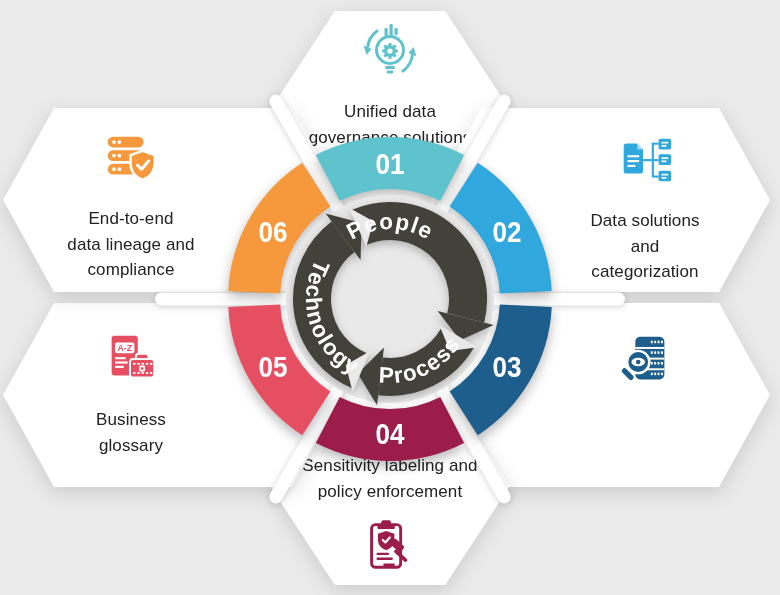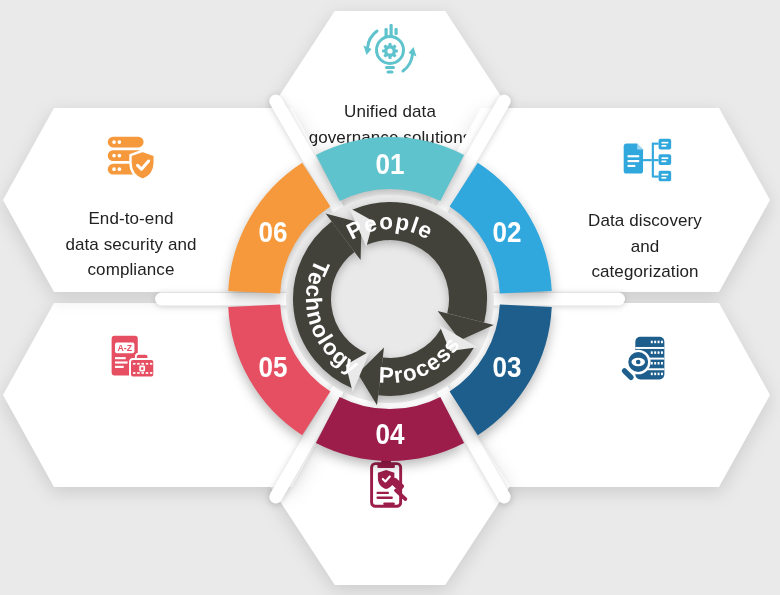--- a/index.html
+++ b/index.html
@@ -72,21 +72,21 @@
           <g fill="#ffffff">
             <rect x="49" y="12.2" width="7" height="1.7"></rect>
               <rect x="49" y="15.5" width="5" height="1.7"></rect>
             <rect x="49" y="28.2" width="7" height="1.7"></rect>
               <rect x="49" y="31.5" width="5" height="1.7"></rect>
             <rect x="49" y="45.2" width="7" height="1.7"></rect>
               <rect x="49" y="48.5" width="5" height="1.7"></rect>
           </g>
         </g>
       </svg>
-      <div class="card-label">Data discovery
+      <div class="card-label">Data solutions
 and
 categorization</div>
     </div>
   </div>
 
   <div class="card" style="left:430px;top:303px;width:340px;height:184px;">
     <div class="hex mid"></div>
     <div class="content" style="left:105px;top:28px;width:220px;">
       <svg class="icon" width="62" height="62" viewBox="0 0 64 64">
         <g fill="#1d5e8c">
@@ -117,20 +117,22 @@
           <ellipse cx="25" cy="32" rx="7" ry="4.3" fill="#ffffff"></ellipse>
           <circle cx="25" cy="32" r="2.4"></circle>
         </g>
       </svg>
     </div>
   </div>
 
   <div class="card" style="left:270px;top:387px;width:240px;height:198px;">
     <div class="hex cap"></div>
     <div class="content" style="left:5px;top:66px;width:230px;gap:10px;">
+      <div class="card-label">Sensitivity labeling and
+policy enforcement</div>
       <svg class="icon" width="62" height="62" viewBox="0 0 64 64">
         <g fill="#9c1d4a">
           <rect x="13" y="11" width="30" height="44" rx="4" fill="none" stroke-width="3" stroke="#9c1d4a"></rect>
           <rect x="23" y="6.5" width="10" height="7" rx="2"></rect>
           <rect x="19" y="11.5" width="18" height="4" rx="1"></rect>
           <path d="M28,17.5 L36.5,20.5 V26 C36.5,32 33,35.5 28,37.2 C23,35.5 19.5,32 19.5,26 V20.5 Z"></path>
           <path d="M24.6,26.8 l2.6,2.6 l4.6,-5.2" stroke="#ffffff" stroke-width="2.2" fill="none" stroke-linecap="round" stroke-linejoin="round"></path>
           <rect x="18" y="40" width="13" height="2.4" rx="1.2"></rect>
           <rect x="18" y="45" width="17" height="2.4" rx="1.2"></rect>
           <rect x="25" y="51" width="12" height="3" rx="1.5"></rect>
@@ -163,20 +165,22 @@
             <rect x="34" y="44.5" width="2.6" height="1.8"></rect>
               <rect x="38.4" y="44.5" width="2.6" height="1.8"></rect>
               <rect x="42.8" y="44.5" width="2.6" height="1.8"></rect>
               <rect x="47.2" y="44.5" width="2.6" height="1.8"></rect>
               <rect x="51.6" y="44.5" width="2.4" height="1.8"></rect>
             <rect x="40.5" y="37.8" width="6" height="6" rx="1.2"></rect>
           </g>
           <rect x="42.2" y="39.5" width="2.6" height="2.6"></rect>
         </g>
       </svg>
+      <div class="card-label">Business
+glossary</div>
     </div>
   </div>
 
   <div class="card" style="left:3px;top:108px;width:340px;height:184px;">
     <div class="hex mid"></div>
     <div class="content" style="left:18px;top:20px;width:220px;">
       <svg class="icon" width="62" height="62" viewBox="0 0 64 64">
         <g fill="#f5993c">
           <rect x="8" y="9" width="37" height="11" rx="5.5"></rect>
           <rect x="8" y="23" width="37" height="11" rx="5.5"></rect>
@@ -187,21 +191,21 @@
             <circle cx="14.5" cy="28.5" r="1.9"></circle>
               <circle cx="20" cy="28.5" r="1.9"></circle>
             <circle cx="14.5" cy="42.5" r="1.9"></circle>
               <circle cx="20" cy="42.5" r="1.9"></circle>
           </g>
           <path d="M44,23.5 L56.5,28 V36 C56.5,44.5 51.5,50.5 44,53.5 C36.5,50.5 31.5,44.5 31.5,36 V28 Z" stroke="#ffffff" stroke-width="2.5"></path>
           <path d="M38.8,38.5 l4,4 l7.4,-8.4" stroke="#ffffff" stroke-width="3.2" fill="none" stroke-linecap="round" stroke-linejoin="round"></path>
         </g>
       </svg>
       <div class="card-label">End-to-end
-data security and
+data lineage and
 compliance</div>
     </div>
   </div>
 
   <svg id="ring" width="780" height="595" viewBox="0 0 780 595">
 
     <g filter="drop-shadow(0 1px 3px rgba(0,0,0,0.18))">
       <rect x="155" y="292.5" width="470" height="13" rx="6.5" fill="#ffffff"></rect>
       <rect x="155" y="292.5" width="470" height="13" rx="6.5" fill="#ffffff" transform="rotate(60 390 299)"></rect>
       <rect x="155" y="292.5" width="470" height="13" rx="6.5" fill="#ffffff" transform="rotate(120 390 299)"></rect>

